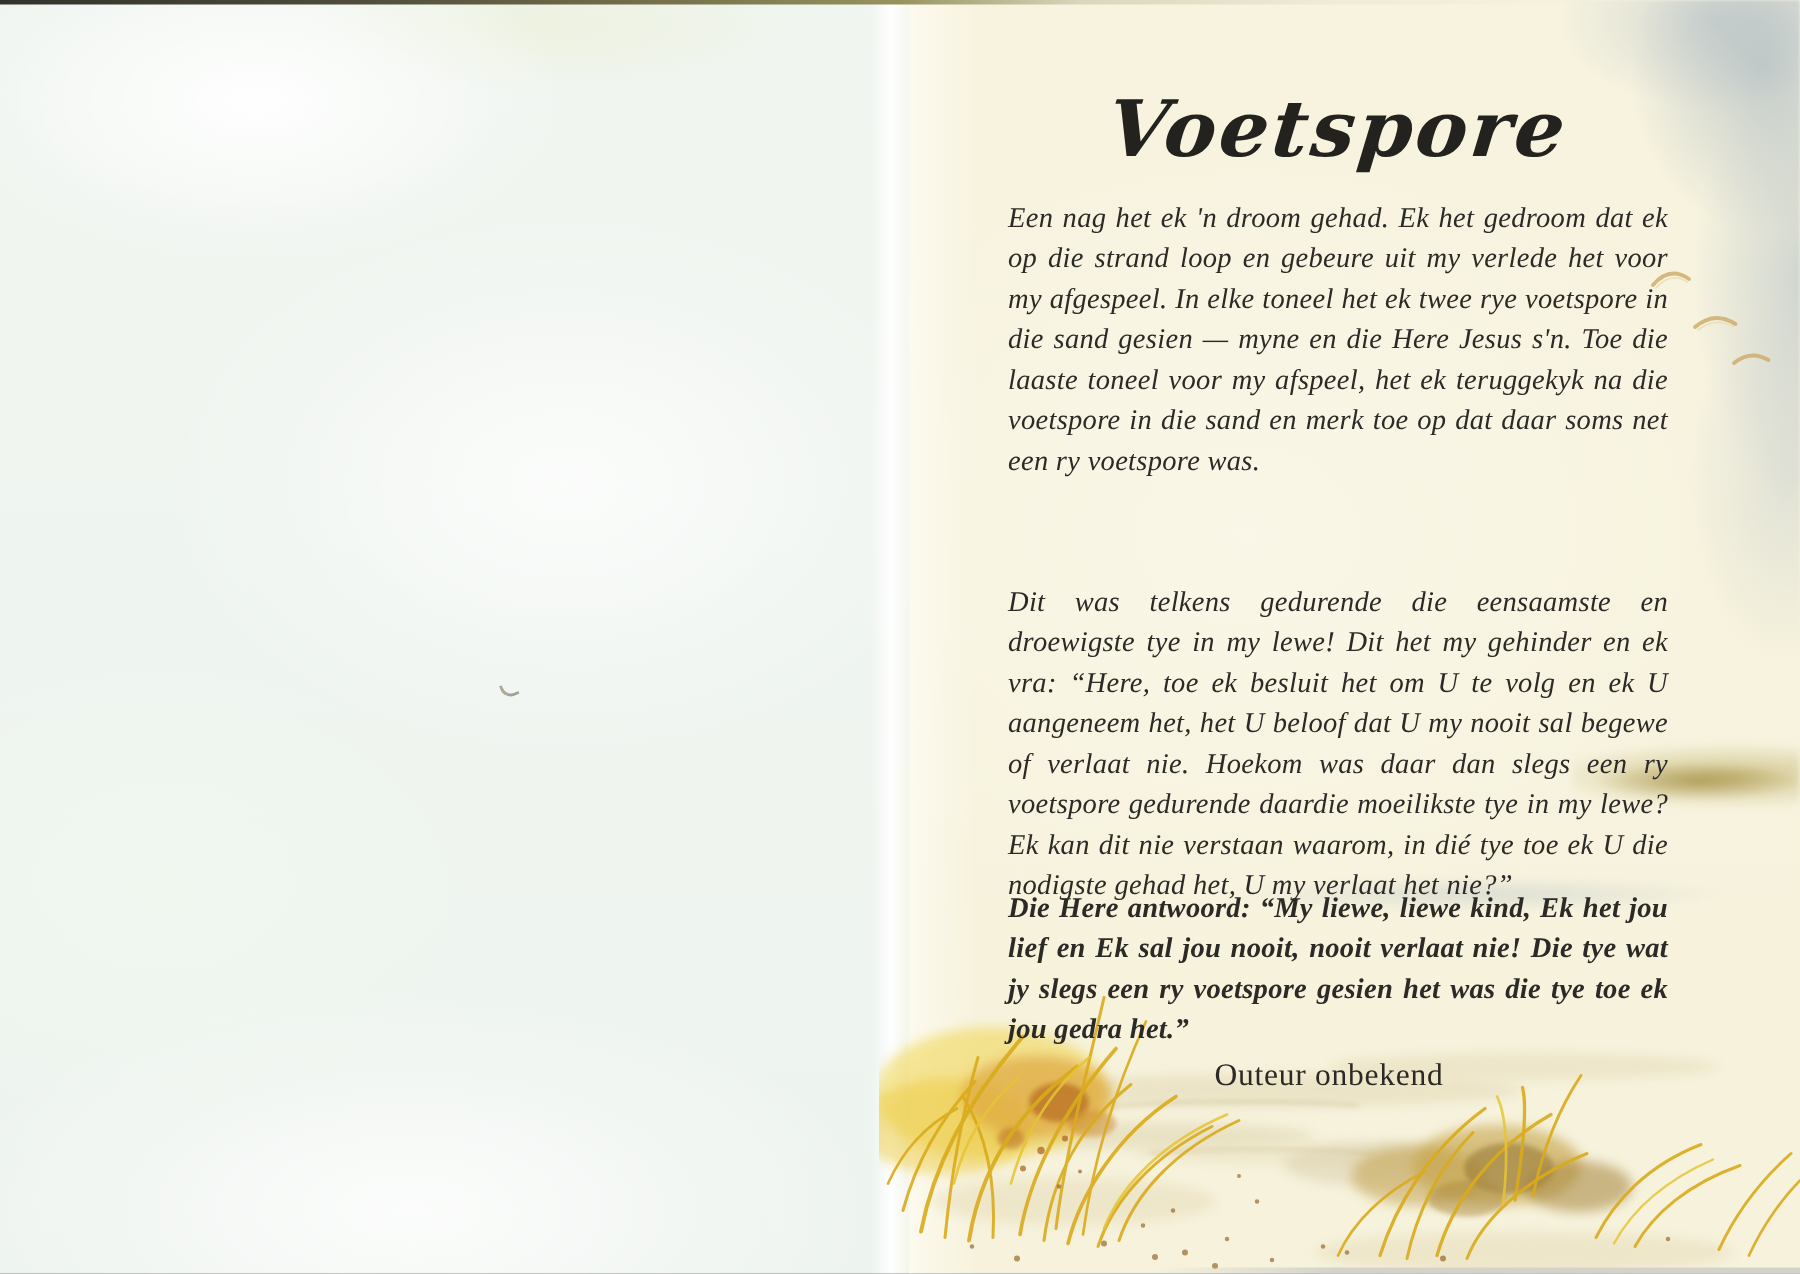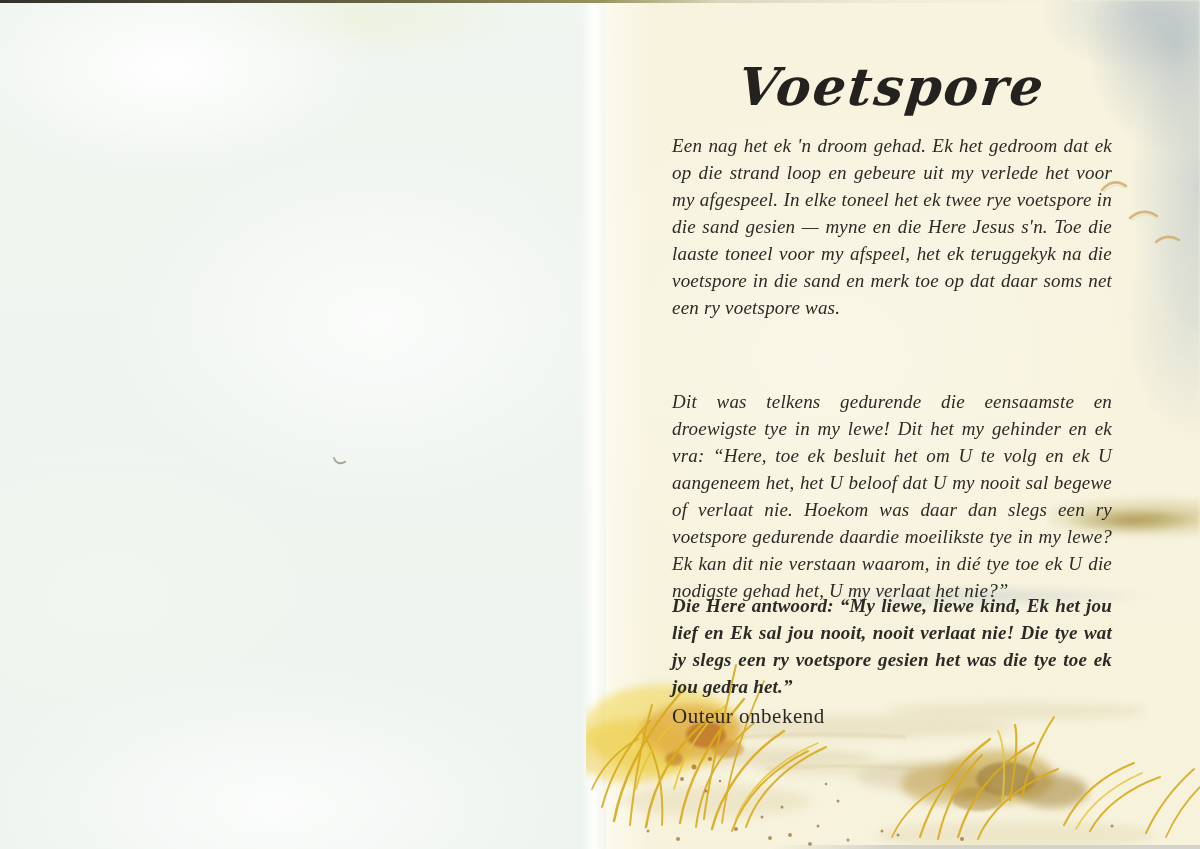--- a/index.html
+++ b/index.html
@@ -78,21 +78,21 @@
     position:absolute; left:66px; width:440px; z-index:3; margin:0;
     font:italic 19px/27px "Liberation Serif", serif;
     color:#2c2a26; text-align:justify; letter-spacing:.2px;
   }
   .p1 { top:132px; }
   .p2 { top:356px;margin-top:32px; }
   .p3 { top:592px;font-weight:bold; }
   .author {
     position:absolute; left:66px; top:703px; width:440px; z-index:3;
     font:400 21px/26px "Liberation Serif", serif;
-    color:#2b2925; text-align:left; padding-right:12px; box-sizing:border-box;
+    color:#2b2925; text-align:center; padding-right:12px; box-sizing:border-box;
     letter-spacing:.5px;
   }
   .illu  { position:absolute; left:-20px; bottom:0; width:614px; height:210px; z-index:1; }
   .birds { position:absolute; left:430px; top:168px; width:170px; height:95px; z-index:2; opacity:.85; }
 </style>
 </head>
 <body>
 
 <div class="scan">
 

